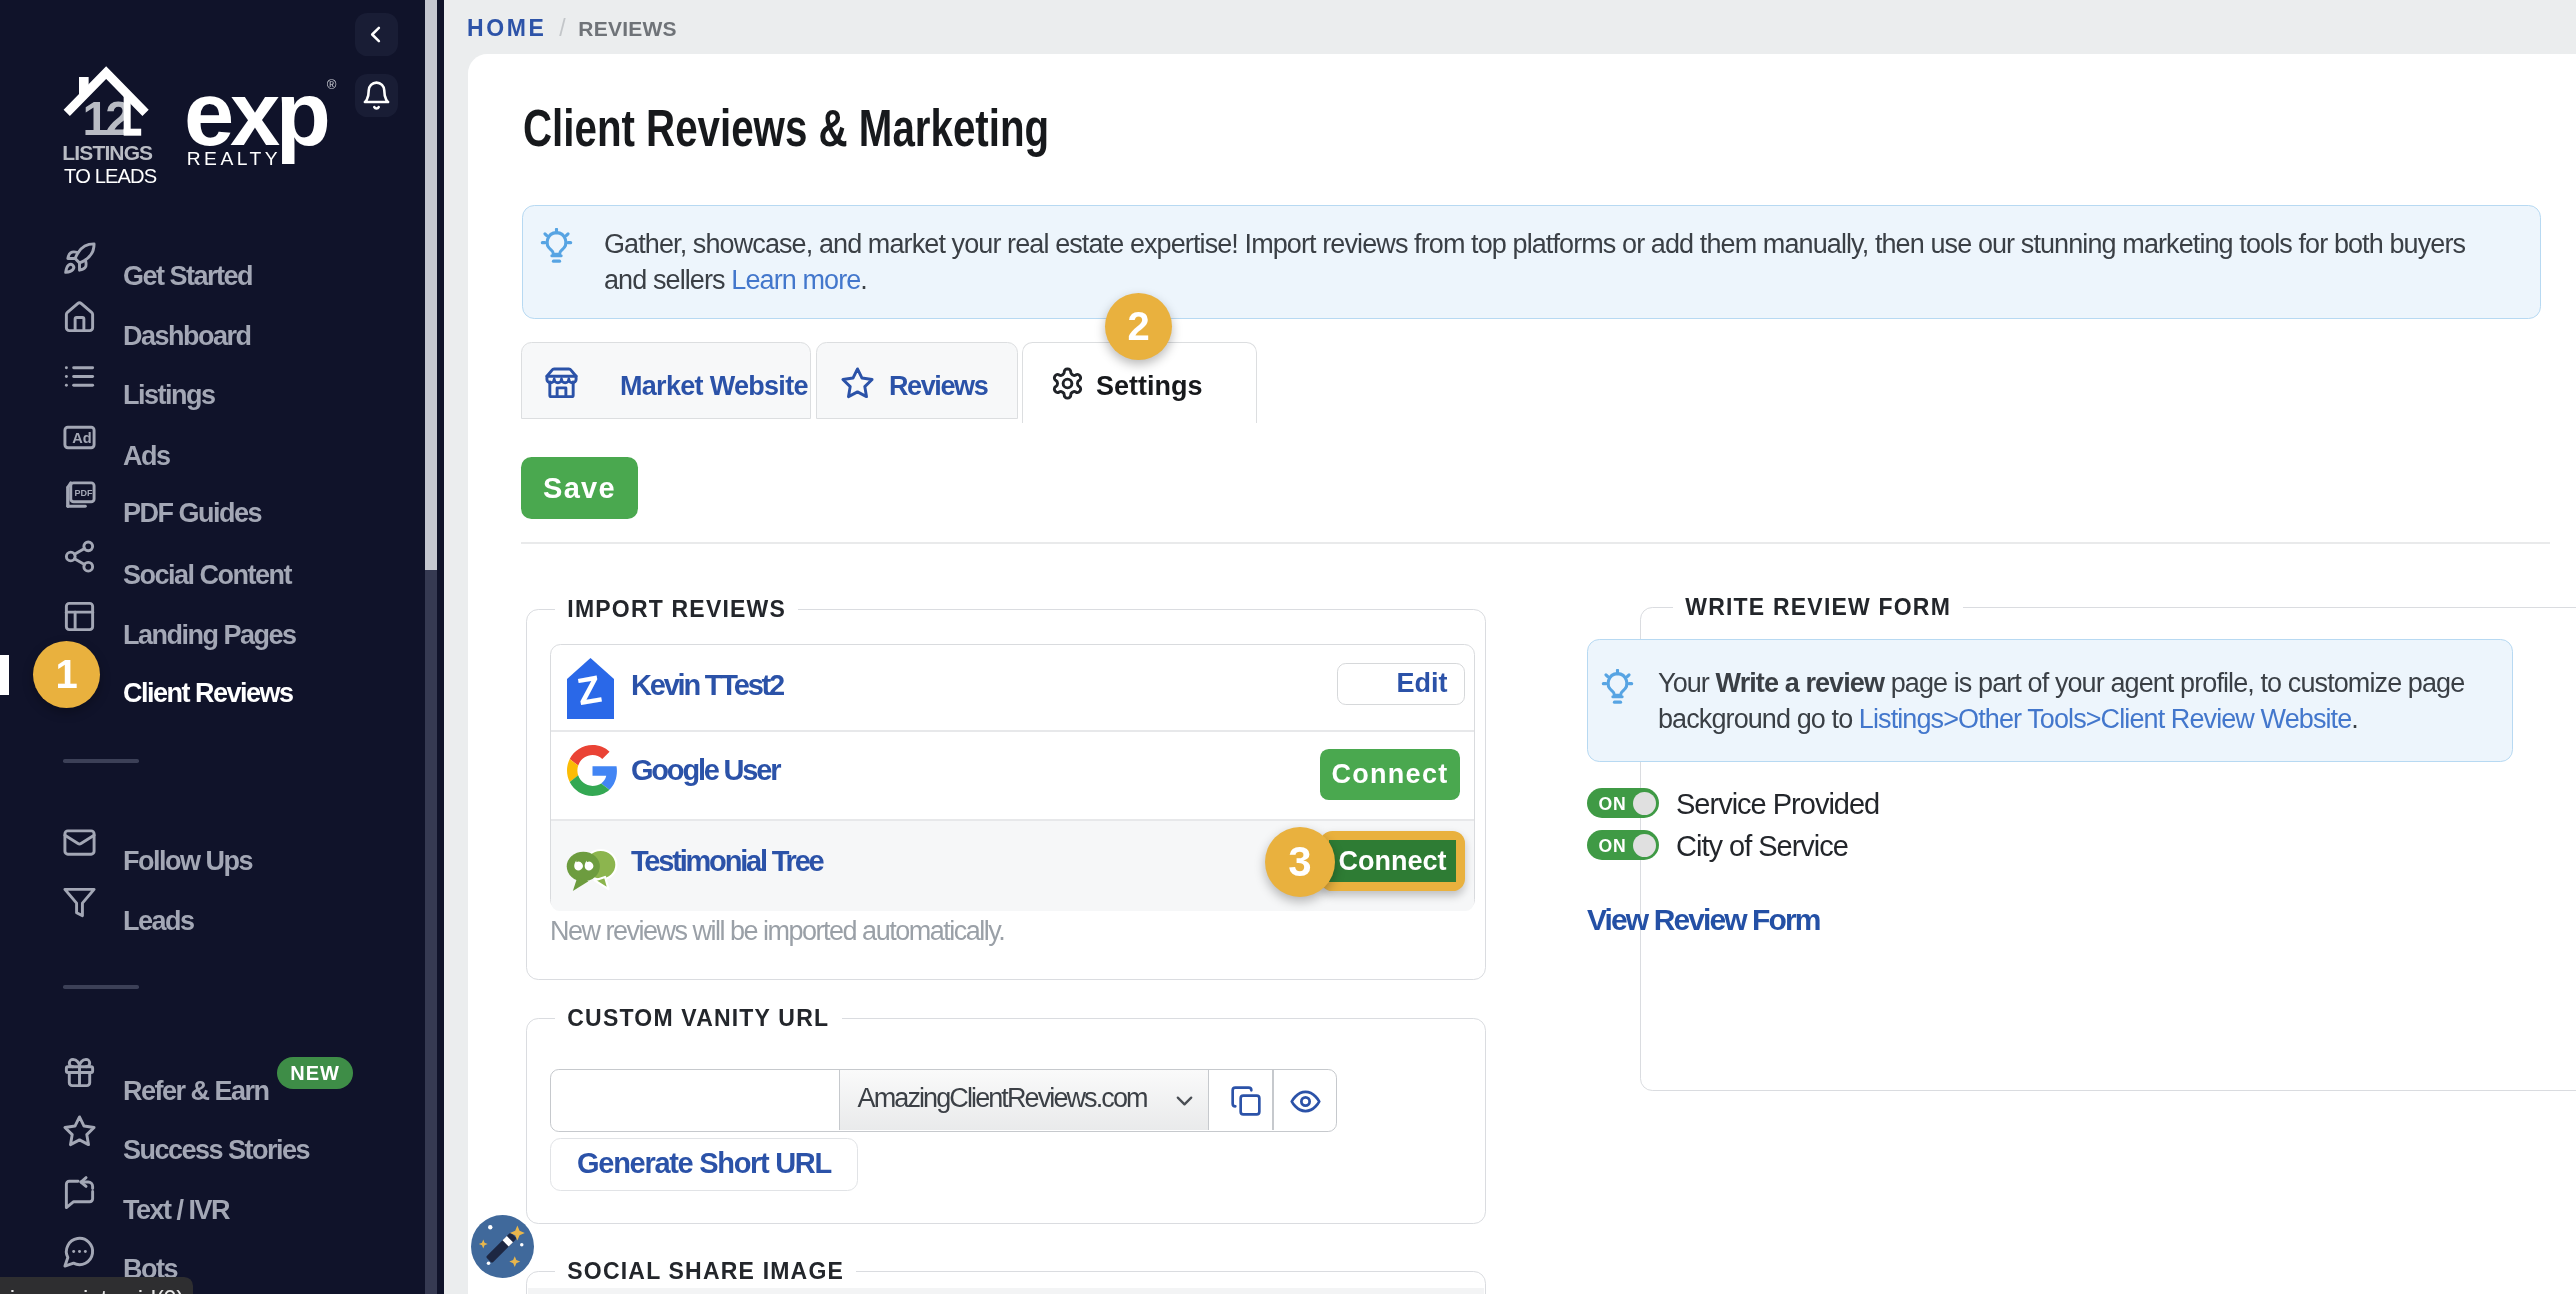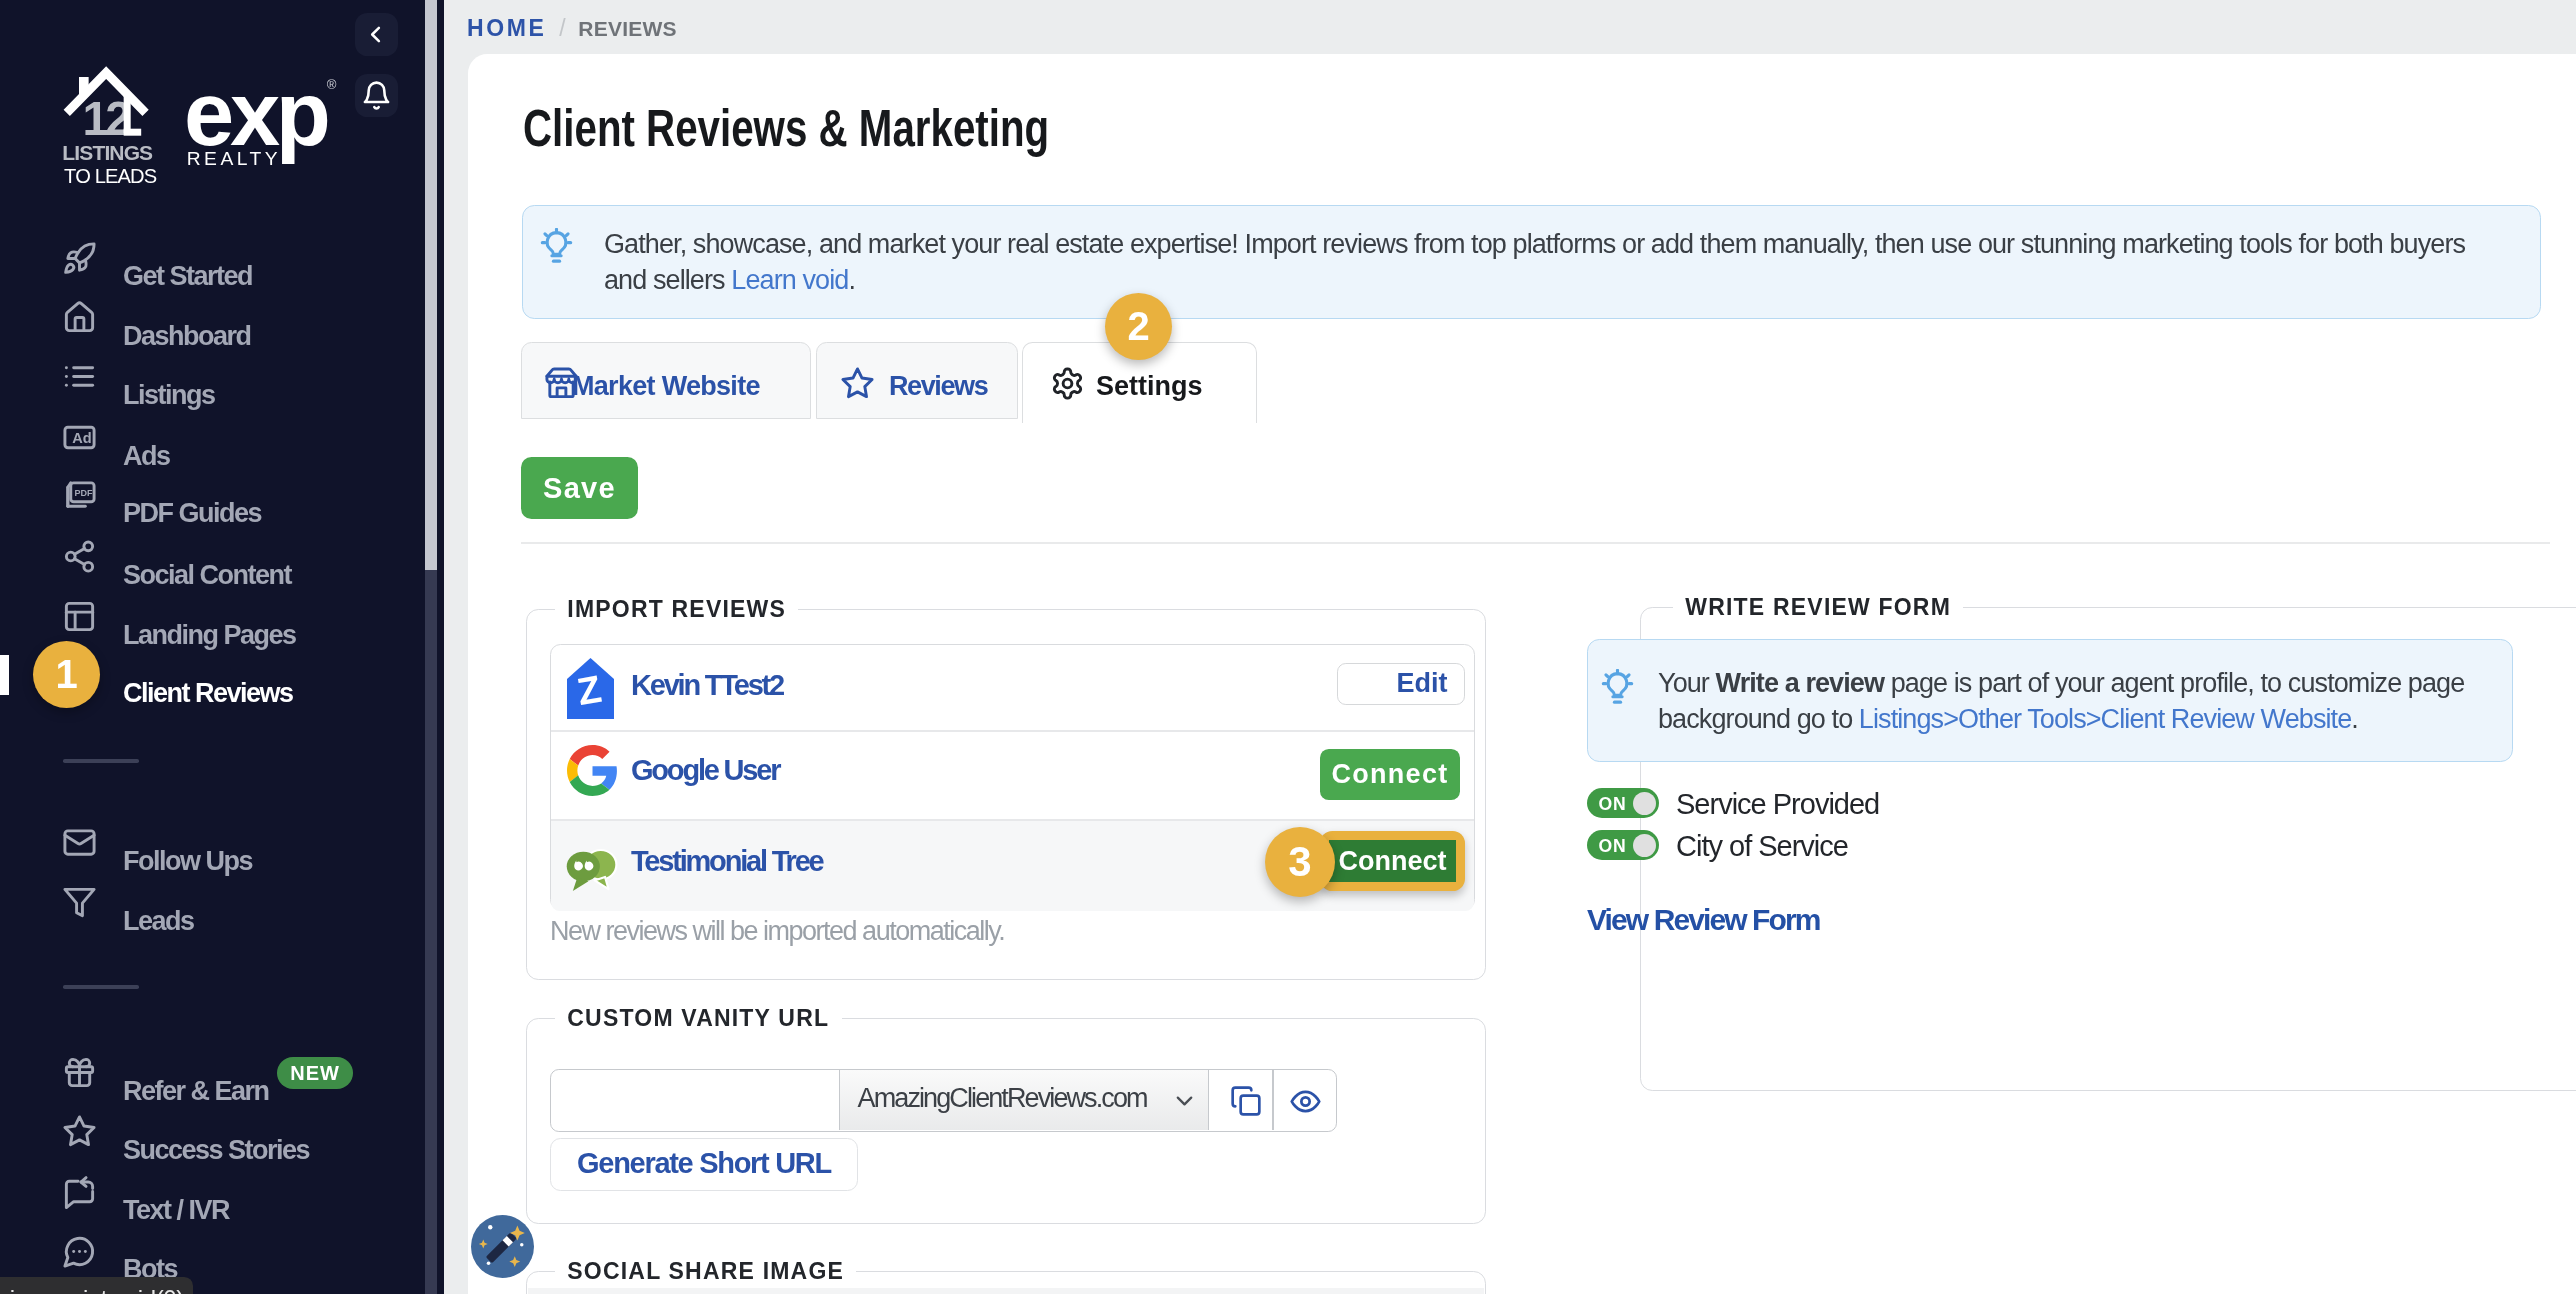--- a/index.html
+++ b/index.html
@@ -165,32 +165,32 @@
     <path d="M9 18h6"></path>
     <path d="M10 21.5h4"></path>
     <path d="M12 3a6.2 6.2 0 0 0-3.5 11.2c.9.7 1.5 1.7 1.5 2.8h4c0-1.1.6-2.1 1.5-2.8A6.2 6.2 0 0 0 12 3z"></path>
     <path d="M12 14v2" opacity="0"></path>
     <path d="M4.5 3.8l1.2 1.2"></path>
     <path d="M19.5 3.8l-1.2 1.2"></path>
     <path d="M2.8 9.5h1.7"></path>
     <path d="M19.5 9.5h1.7"></path>
     <path d="M12 .8v1.4"></path>
   </svg>
-<div class="btxt" style="left:604px;top:226px;">Gather, showcase, and market your real estate expertise! Import reviews from top platforms or add them manually, then use our stunning marketing tools for both buyers<br>and sellers <span style="color:#4377cc;">Learn void</span>.</div>
+<div class="btxt" style="left:604px;top:226px;">Gather, showcase, and market your real estate expertise! Import reviews from top platforms or add them manually, then use our stunning marketing tools for both buyers<br>and sellers <span style="color:#4377cc;">Learn more</span>.</div>
 
 <div class="tab" style="left:521px;width:290px;"></div>
 <div class="tab" style="left:816px;width:202px;"></div>
 <div class="tab" style="left:1022px;width:235px;height:81px;background:#fff;border-bottom:none;"></div>
 <svg class="abs" style="left:544px;top:366px;" width="35" height="35" viewBox="0 0 24 24" fill="none" stroke="#2b52a8" stroke-width="2" stroke-linecap="round" stroke-linejoin="round">
     <path d="m2 7 3.5-4.2A2 2 0 0 1 7 2h10a2 2 0 0 1 1.5.8L22 7"></path>
     <path d="M4 11v9a1 1 0 0 0 1 1h14a1 1 0 0 0 1-1v-9"></path>
     <path d="M9 21v-6h6v6"></path>
     <path d="M2 7h20v2a2.5 2.5 0 0 1-5 0 2.5 2.5 0 0 1-5 0 2.5 2.5 0 0 1-5 0 2.5 2.5 0 0 1-5 0z"></path>
   </svg>
-<div class="tabtxt" style="left:572px;top:371px;letter-spacing:-0.7px;">Market Website</div>
+<div class="tabtxt" style="left:620px;top:371px;letter-spacing:-0.7px;">Market Website</div>
 <svg class="abs" style="left:840px;top:366px;" width="35" height="35" viewBox="0 0 24 24" fill="none" stroke="#2b52a8" stroke-width="2" stroke-linecap="round" stroke-linejoin="round">
     <polygon points="12 2 15.09 8.26 22 9.27 17 14.14 18.18 21.02 12 17.77 5.82 21.02 7 14.14 2 9.27 8.91 8.26"></polygon>
   </svg>
 <div class="tabtxt" style="left:889px;top:371px;letter-spacing:-1.4px;">Reviews</div>
 <svg class="abs" style="left:1050px;top:366px;" width="35" height="35" viewBox="0 0 24 24" fill="none" stroke="#202328" stroke-width="2" stroke-linecap="round" stroke-linejoin="round">
     <path d="M12.22 2h-.44a2 2 0 0 0-2 2v.18a2 2 0 0 1-1 1.73l-.43.25a2 2 0 0 1-2 0l-.15-.08a2 2 0 0 0-2.73.73l-.22.38a2 2 0 0 0 .73 2.73l.15.1a2 2 0 0 1 1 1.72v.51a2 2 0 0 1-1 1.74l-.15.09a2 2 0 0 0-.73 2.73l.22.38a2 2 0 0 0 2.73.73l.15-.08a2 2 0 0 1 2 0l.43.25a2 2 0 0 1 1 1.73V20a2 2 0 0 0 2 2h.44a2 2 0 0 0 2-2v-.18a2 2 0 0 1 1-1.73l.43-.25a2 2 0 0 1 2 0l.15.08a2 2 0 0 0 2.73-.73l.22-.39a2 2 0 0 0-.73-2.73l-.15-.08a2 2 0 0 1-1-1.74v-.5a2 2 0 0 1 1-1.74l.15-.09a2 2 0 0 0 .73-2.73l-.22-.38a2 2 0 0 0-2.73-.73l-.15.08a2 2 0 0 1-2 0l-.43-.25a2 2 0 0 1-1-1.73V4a2 2 0 0 0-2-2z"></path>
     <circle cx="12" cy="12" r="3"></circle>
   </svg>
 <div class="tabtxt" style="left:1096px;top:371px;color:#17191c;">Settings</div>
 <div class="numc" style="left:1105px;top:293px;width:67px;height:67px;font-size:40px;line-height:67px;z-index:5;">2</div>

